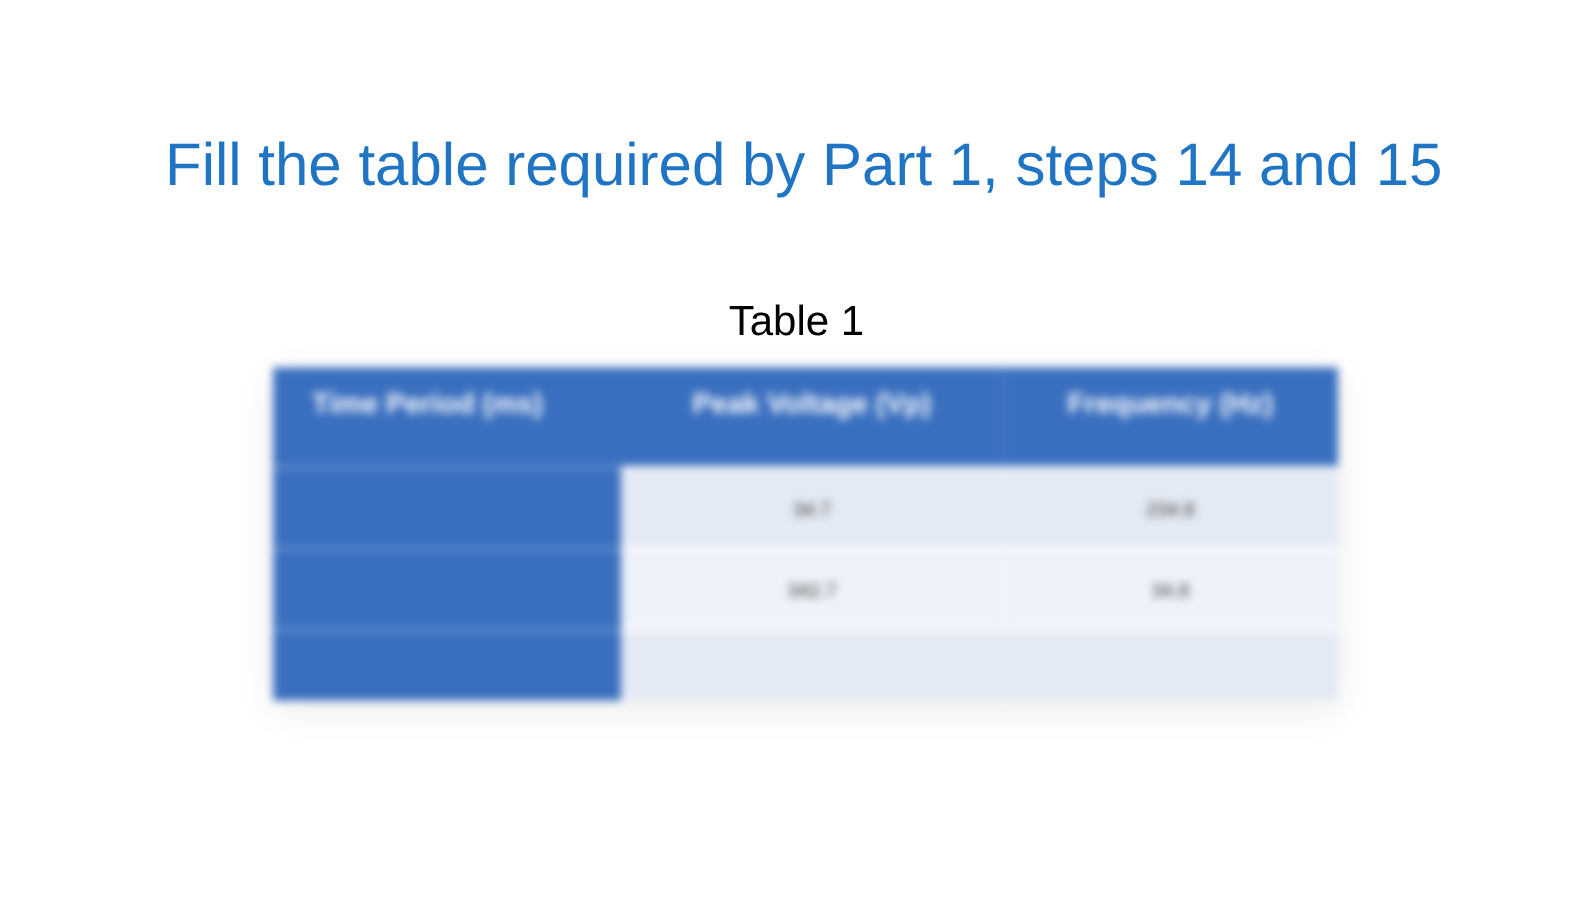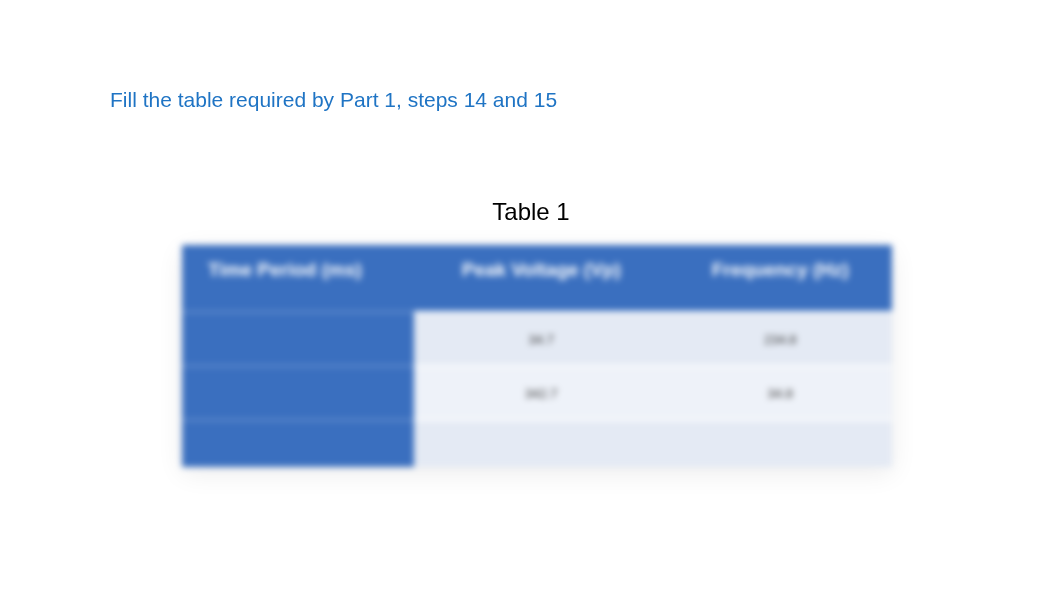--- a/index.html
+++ b/index.html
@@ -11,31 +11,31 @@
       width: 1062px;
       height: 598px;
       background: #ffffff;
       font-family: Arial, Helvetica, sans-serif;
       position: relative;
     }
     .page-title {
       position: absolute;
       top: 88px;
       left: 110px;
-      font-size: 21px;
+      font-size: 40px;
       color: #1f74c4;
       font-weight: 400;
     }
     .table-label {
       position: absolute;
       top: 198px;
       left: 0;
       width: 100%;
       text-align: center;
-      font-size: 24px;
+      font-size: 28px;
       color: #000;
       font-weight: 400;
     }
     .table-wrap {
       position: absolute;
       top: 245px;
       left: 182px;
       width: 710px;
       filter: blur(3px);
     }

